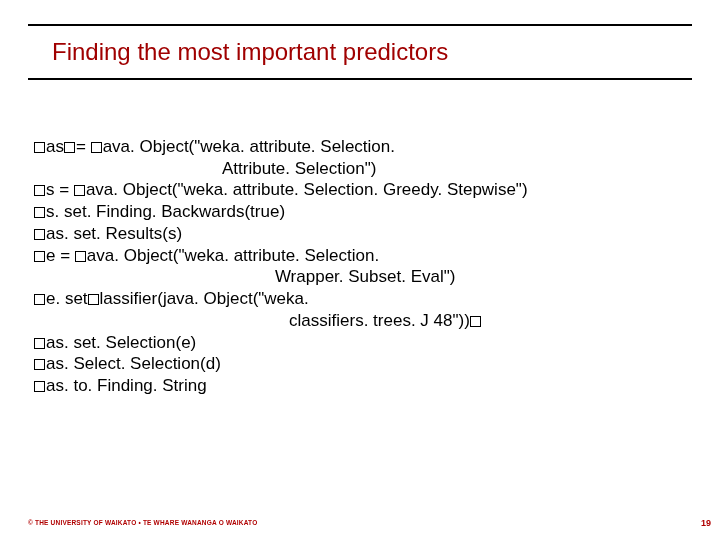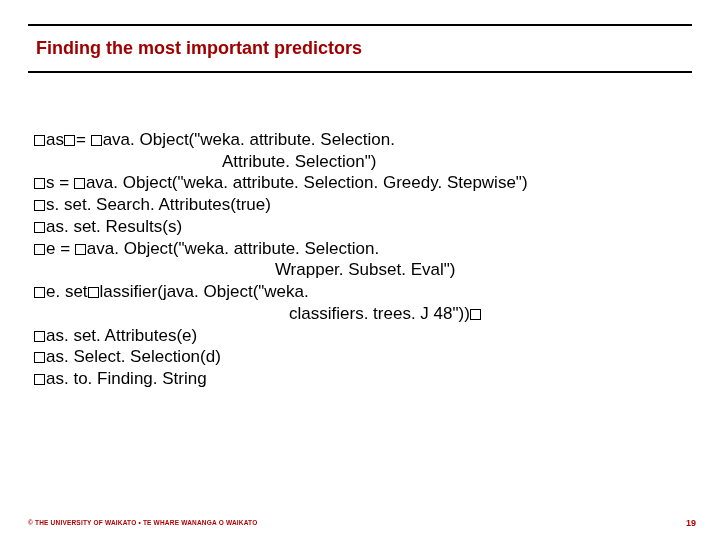--- a/index.html
+++ b/index.html
@@ -1,43 +1,43 @@
 <!DOCTYPE html>
 <html><head>
 <meta charset="utf-8">
 <style>
   * { margin: 0; padding: 0; box-sizing: border-box; }
   html, body { width: 720px; height: 540px; background: #fff; font-family: Arial, Helvetica, sans-serif; overflow: hidden; }
   .slide { width: 720px; height: 540px; position: relative; padding: 24px 28px 0 28px; }
   .rule-top { border-top: 2px solid #000; margin-bottom: 10px; }
-  .title { font-size: 18px; font-weight: bold; color: #a00000; padding: 2px 0 8px 8px; }
+  .title { font-size: 24px; font-weight: normal; color: #a00000; padding: 2px 0 8px 8px; margin-left: 16px; }
   .rule-bottom { border-top: 2px solid #000; margin-top: 4px; }
   .code-block { margin-top: 34px; padding-left: 6px; font-family: Arial, Helvetica, sans-serif; font-size: 17px; line-height: 1.28; color: #000; white-space: pre; }
   .gl { display:inline-block; width:11px; height:11px; border:1.5px solid #000; vertical-align: -1px; margin-right:1px; }
   .footer { position: absolute; left: 28px; bottom: 14px; font-size: 6.5px; letter-spacing: 0.2px; color: #b00000; font-weight: bold; }
-  .pagenum { position: absolute; right: 24px; bottom: 12px; font-size: 9px; color: #b00000; font-weight: bold; }
+  .pagenum { position: absolute; right: 9px; bottom: 12px; font-size: 9px; color: #b00000; font-weight: bold; }
 </style>
 </head>
 <body>
 
 <div class="slide">
   <div class="rule-top"></div>
   <div class="title">Finding the most important predictors</div>
   <div class="rule-bottom"></div>
 
   <div class="code-block">
 <span class="gl"></span><span>as</span><span class="gl"></span><span>= </span><span class="gl"></span><span>ava. Object("weka. attribute. Selection.</span>
 <span>                                        Attribute. Selection")</span>
 <span class="gl"></span><span>s = </span><span class="gl"></span><span>ava. Object("weka. attribute. Selection. Greedy. Stepwise")</span>
-<span class="gl"></span><span>s. </span><span>set. Search. Attributes(true)</span>
+<span class="gl"></span><span>s. </span><span>set. Finding. Backwards(true)</span>
 <span class="gl"></span><span>as</span><span>. set. Results(s)</span>
 <span class="gl"></span><span>e = </span><span class="gl"></span><span>ava. Object("weka. attribute. Selection.</span>
 <span>                                                   Wrapper. Subset. Eval")</span>
 <span class="gl"></span><span>e. </span><span>set</span><span class="gl"></span><span>lassifier(java. Object("weka.</span>
 <span>                                                      classifiers. trees. J 48"))</span><span class="gl"></span>
-<span class="gl"></span><span>as</span><span>. set. Attributes(e)</span>
+<span class="gl"></span><span>as</span><span>. set. Selection(e)</span>
 <span class="gl"></span><span>as</span><span>. Select. Selection(d)</span>
 <span class="gl"></span><span>as</span><span>. to. Finding. String</span>
 </div>
 
   <div class="footer">© THE UNIVERSITY OF WAIKATO  •  TE WHARE WANANGA O WAIKATO</div>
   <div class="pagenum">19</div>
 </div>
 
 </body></html>

